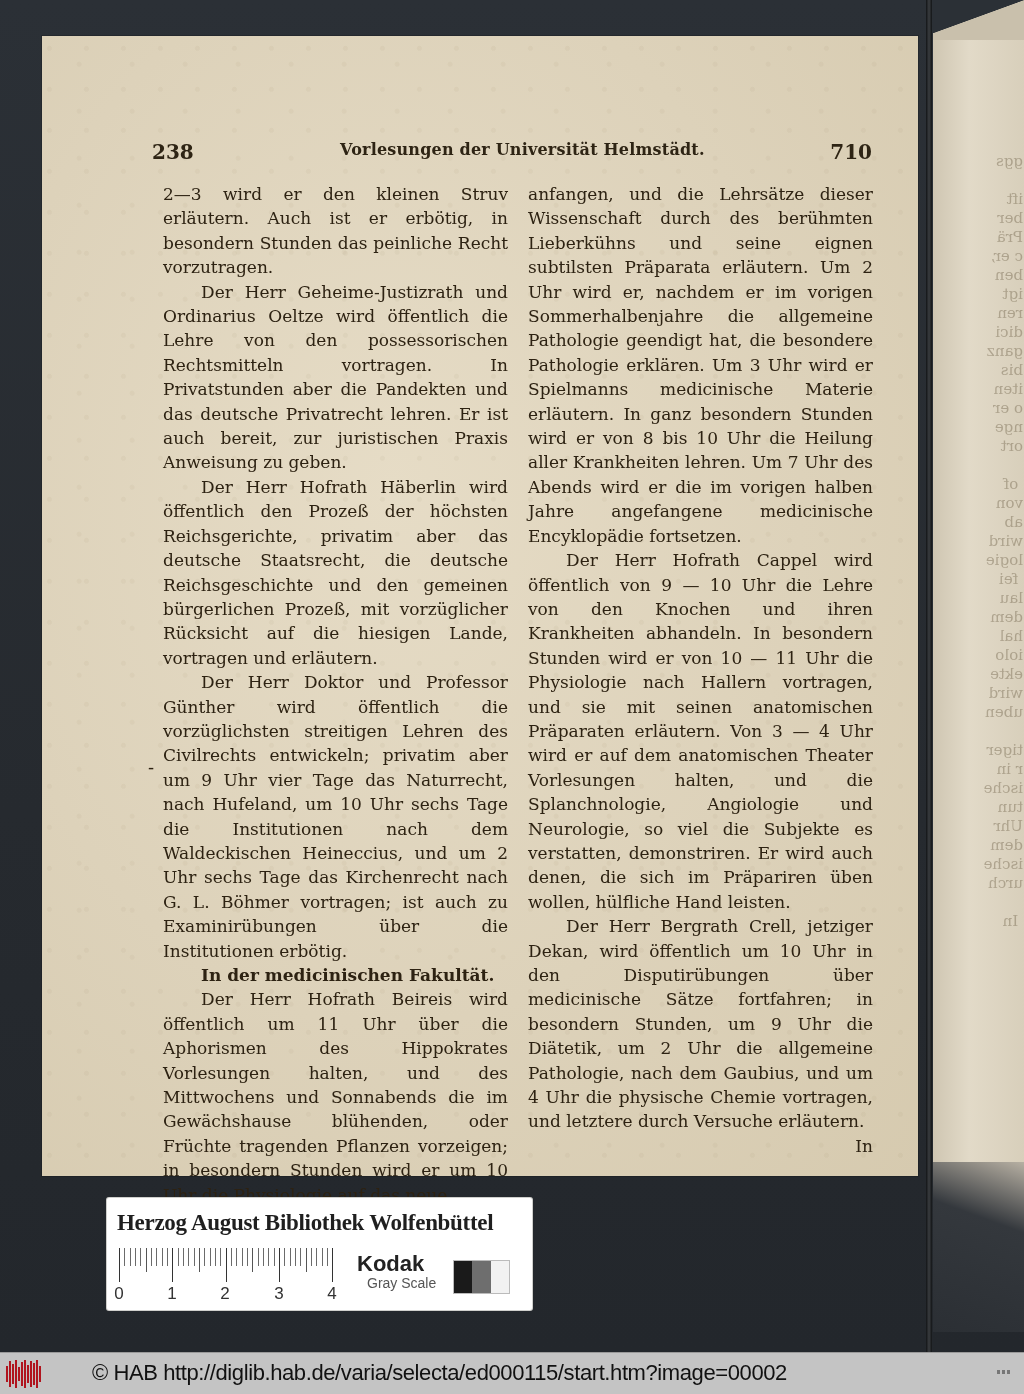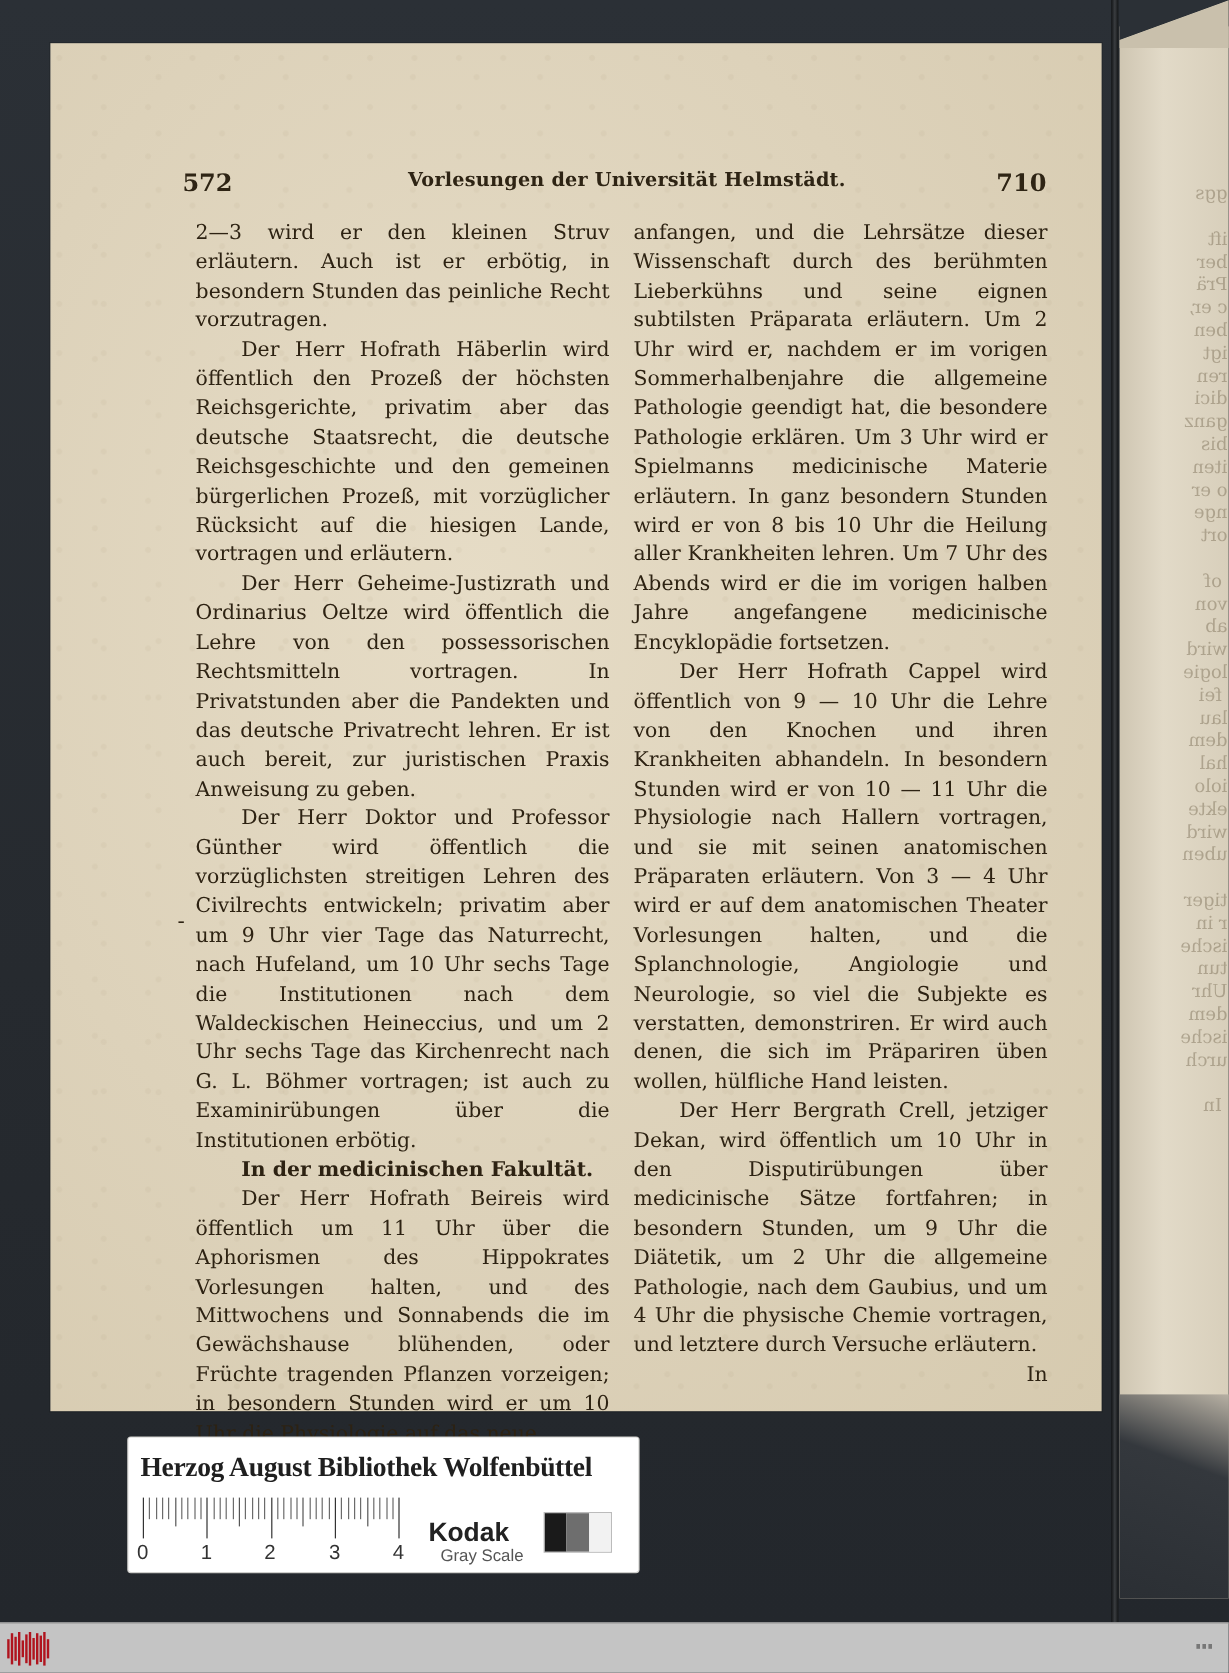--- a/index.html
+++ b/index.html
@@ -86,21 +86,21 @@
   .ruler { position: absolute; left: 12px; top: 50px; width: 222px; height: 60px; }
   .tick { position: absolute; top: 0; width: 1px; background: #6b6b6b; }
   .tick.minor { height: 18px; }
   .tick.half { height: 24px; background: #555; }
   .tick.major { height: 34px; background: #333; }
   .ruler-num {
     position: absolute; top: 36px; font-family: "Liberation Sans", sans-serif;
     font-size: 17px; color: #333; transform: translateX(-50%);
   }
   .kodak { position: absolute; left: 250px; top: 53px; }
-  .kodak .brand { font-family: "Liberation Sans", sans-serif; font-weight: bold; font-size: 22px; color: #222; margin-top: 13px; }
+  .kodak .brand { font-family: "Liberation Sans", sans-serif; font-weight: bold; font-size: 22px; color: #222; }
   .kodak .sub { font-family: "Liberation Sans", sans-serif; font-size: 14px; color: #555; margin-left: 10px; margin-top: -2px; }
   .grayscale { position: absolute; left: 346px; top: 62px; width: 55px; height: 32px; display: flex; border: 1px solid #bbb; }
   .grayscale span { flex: 1; }
 
   .footer {
     position: absolute; left: 0; top: 1352px; width: 1024px; height: 42px;
     background: #c4c4c4; border-top: 1px solid #9a9a9a;
   }
   .footer .logo { position: absolute; left: 6px; top: 7px; width: 40px; height: 28px; display: flex; gap: 1px; align-items: center; }
   .footer .logo i { display: block; width: 2px; background: #b0141e; }
@@ -161,29 +161,29 @@
 Uhr
 dem
 ische
 urch
 
  In</div>
   <div class="bottom-shade"></div>
 </div>
 
 <div class="running-head">
-  <span class="pg-left">572</span>
+  <span class="pg-left">238</span>
   <span class="title">Vorlesungen der Universität Helmstädt.</span>
   <span class="pg-right">710</span>
 </div>
 
 <div class="col left">
   <p>2—3 wird er den kleinen Struv erläutern. Auch ist er erbötig, in besondern Stunden das peinliche Recht vorzutragen.</p>
+  <p class="indent">Der Herr Geheime-Justizrath und Ordinarius Oeltze wird öffentlich die Lehre von den possessorischen Rechtsmitteln vortragen. In Privatstunden aber die Pandekten und das deutsche Privatrecht lehren. Er ist auch bereit, zur juristischen Praxis Anweisung zu geben.</p>
   <p class="indent">Der Herr Hofrath Häberlin wird öffentlich den Prozeß der höchsten Reichsgerichte, privatim aber das deutsche Staatsrecht, die deutsche Reichsgeschichte und den gemeinen bürgerlichen Prozeß, mit vorzüglicher Rücksicht auf die hiesigen Lande, vortragen und erläutern.</p>
-  <p class="indent">Der Herr Geheime-Justizrath und Ordinarius Oeltze wird öffentlich die Lehre von den possessorischen Rechtsmitteln vortragen. In Privatstunden aber die Pandekten und das deutsche Privatrecht lehren. Er ist auch bereit, zur juristischen Praxis Anweisung zu geben.</p>
   <p class="indent">Der Herr Doktor und Professor Günther wird öffentlich die vorzüglichsten streitigen Lehren des Civilrechts entwickeln; privatim aber um 9 Uhr vier Tage das Naturrecht, nach Hufeland, um 10 Uhr sechs Tage die Institutionen nach dem Waldeckischen Heineccius, und um 2 Uhr sechs Tage das Kirchenrecht nach G. L. Böhmer vortragen; ist auch zu Examinirübungen über die Institutionen erbötig.</p>
   <p class="heading">In der medicinischen Fakultät.</p>
   <p class="indent">Der Herr Hofrath Beireis wird öffentlich um 11 Uhr über die Aphorismen des Hippokrates Vorlesungen halten, und des Mittwochens und Sonnabends die im Gewächshause blühenden, oder Früchte tragenden Pflanzen vorzeigen; in besondern Stunden wird er um 10 Uhr die Physiologie auf das neue</p>
 </div>
 
 <span class="margin-mark">-</span>
 
 <div class="col right">
   <p>anfangen, und die Lehrsätze dieser Wissenschaft durch des berühmten Lieberkühns und seine eignen subtilsten Präparata erläutern. Um 2 Uhr wird er, nachdem er im vorigen Sommerhalbenjahre die allgemeine Pathologie geendigt hat, die besondere Pathologie erklären. Um 3 Uhr wird er Spielmanns medicinische Materie erläutern. In ganz besondern Stunden wird er von 8 bis 10 Uhr die Heilung aller Krankheiten lehren. Um 7 Uhr des Abends wird er die im vorigen halben Jahre angefangene medicinische Encyklopädie fortsetzen.</p>
   <p class="indent">Der Herr Hofrath Cappel wird öffentlich von 9 — 10 Uhr die Lehre von den Knochen und ihren Krankheiten abhandeln. In besondern Stunden wird er von 10 — 11 Uhr die Physiologie nach Hallern vortragen, und sie mit seinen anatomischen Präparaten erläutern. Von 3 — 4 Uhr wird er auf dem anatomischen Theater Vorlesungen halten, und die Splanchnologie, Angiologie und Neurologie, so viel die Subjekte es verstatten, demonstriren. Er wird auch denen, die sich im Präpariren üben wollen, hülfliche Hand leisten.</p>
@@ -260,18 +260,19 @@
       <i style="height:28px"></i>
       <i style="height:14px"></i>
       <i style="height:24px"></i>
       <i style="height:28px"></i>
       <i style="height:18px"></i>
       <i style="height:26px"></i>
       <i style="height:22px"></i>
       <i style="height:28px"></i>
       <i style="height:16px"></i>
   </div>
+  <span class="copyright">© HAB http://diglib.hab.de/varia/selecta/ed000115/start.htm?image=00002</span>
   <div class="mini-icon">
       <b></b>
       <b></b>
       <b></b>
     </div>
 </div>
 
 </body></html>

